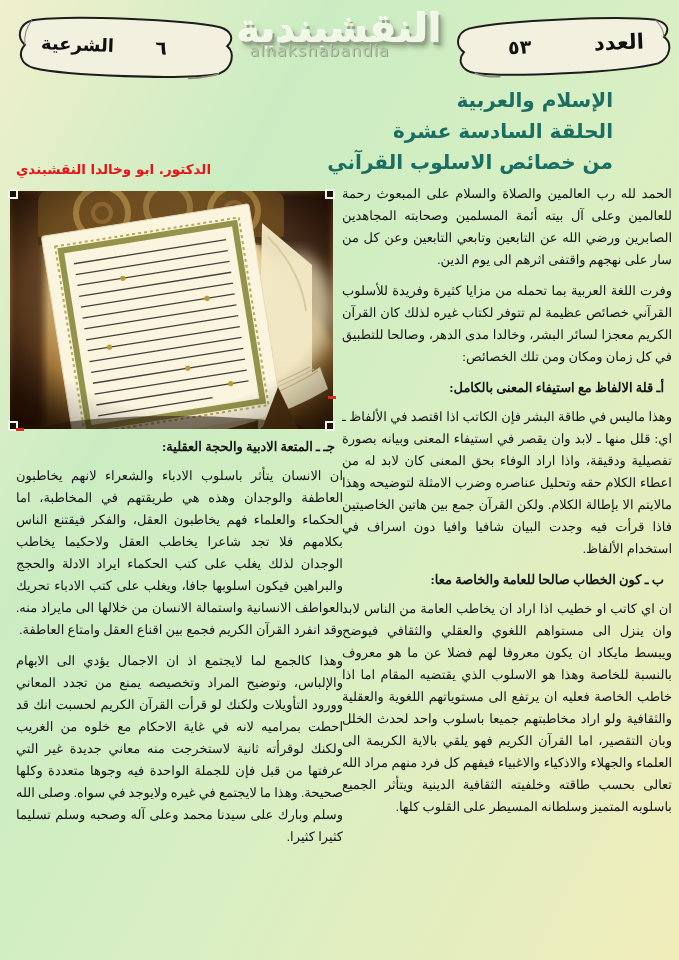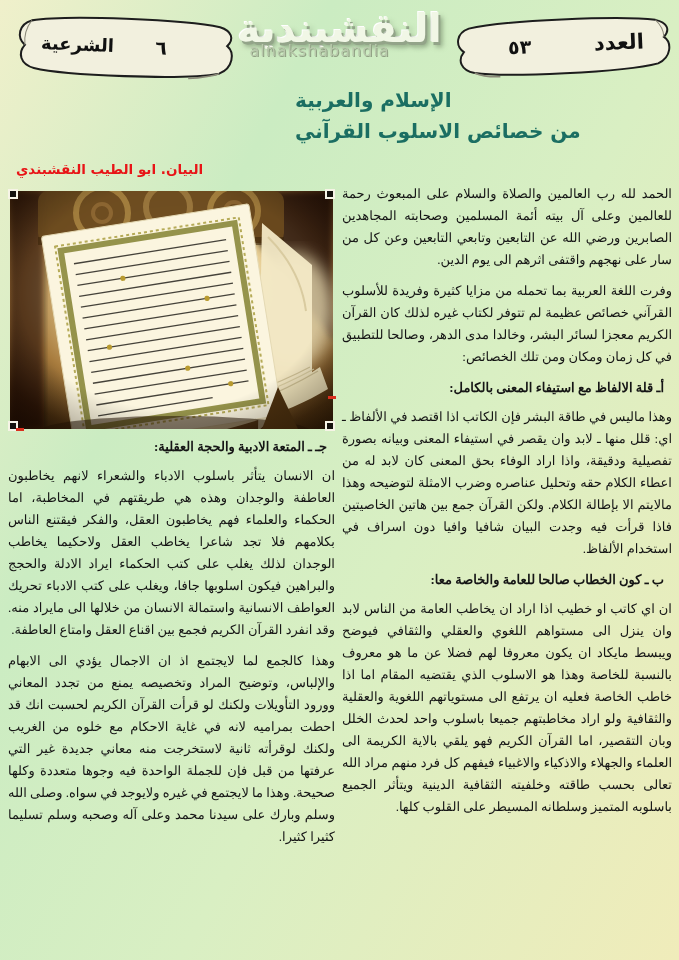--- a/index.html
+++ b/index.html
@@ -28,41 +28,41 @@
     font-size:39px; font-weight:bold; letter-spacing:-3px; line-height:1.1;
     color:#f1f7e6;
     text-shadow:2px 3px 0 #93a489, 4px 5px 5px rgba(90,110,80,.55), -1px -1px 0 #ffffff;
   }
   .logo-en {
     margin-top:-10px; font-size:16px; letter-spacing:1px;
     color:#b9c9ac; text-shadow:1px 1px 0 #8fa083; text-align:center; padding-right:40px;
   }
 
   
-  .titles { position:absolute; top:85px; left:295px; width:318px; text-align:left; }
+  .titles { position:absolute; top:85px; left:295px; width:318px; text-align:right; }
   .title-line { font-size:20px; font-weight:bold; line-height:31px; color:#1b6e62; }
 
   
   .author { position:absolute; top:161px; left:16px; font-size:13.5px; font-weight:bold; color:#e81417; direction:rtl; }
 
   
   .photo { position:absolute; top:191px; left:10px; width:323px; height:238px; }
   .photo svg { display:block; width:100%; height:100%; }
   .handle { position:absolute; width:10px; height:10px; background:#f6f4e6; }
   .handle::after { content:""; position:absolute; inset:2px; background:#15130e; }
   .h-tl { top:-2px; left:-2px; } .h-tr { top:-2px; right:-2px; }
   .h-bl { bottom:-2px; left:-2px; } .h-br { bottom:-2px; right:-2px; }
   .tick { position:absolute; background:#d92f1e; }
   .t-right { width:8px; height:3px; right:-3px; top:86%; }
   .t-bleft { width:8px; height:3px; left:6px; bottom:-2px; }
 
   
   .col { position:absolute; font-size:13px; line-height:22px; text-align:justify;font-family:Liberation Serif, serif; }
   .col-right { top:183px; right:7px;  width:330px; }
-  .col-left  { top:435px; left:8px;   width:327px; }
+  .col-left  { top:435px; left:16px;   width:327px; }
   .col p { margin:0 0 9px; }
   .col .sect { margin:1px 8px 7px; font-weight:bold; }
 </style>
 </head>
 <body>
 
 <div class="page">
 
   <div class="ribbon ribbon-issue">
     <svg viewBox="0 0 230 64" preserveAspectRatio="none">
@@ -84,24 +84,25 @@
       <path d="M20,10 C55,3 175,3 210,9 C222,12 225,20 218,27 C226,33 225,48 211,54 C175,62 55,62 24,56 C10,53 7,42 14,34 C5,27 7,14 20,10 Z" fill="#f2f0de" stroke="#1d1d1d" stroke-width="2"></path>
       <path d="M20,10 C14,18 13,27 14,34" fill="none" stroke="#8a8878" stroke-width="1"></path>
       <path d="M211,54 C200,58 190,59 180,60" fill="none" stroke="#8a8878" stroke-width="1.5"></path>
     </svg>
     <span class="rb-text rb-label">الشرعية</span>
     <span class="rb-text rb-number">٦</span>
   </div>
 
   <div class="titles">
     <div class="title-line">الإسلام والعربية</div>
+    <div class="title-line">الحلقة السادسة عشرة</div>
     <div class="title-line">من خصائص الاسلوب القرآني</div>
   </div>
 
-  <div class="author">البيان. ابو الطيب النقشبندي</div>
+  <div class="author">الدكتور. ابو وخالدا النقشبندي</div>
 
   <figure class="photo" style="margin:0">
     <svg viewBox="0 0 323 238">
       <defs>
         <radialGradient id="bgGrad" cx="52%" cy="42%" r="78%">
           <stop offset="0%" stop-color="#f9efcd"></stop>
           <stop offset="35%" stop-color="#ecd49b"></stop>
           <stop offset="62%" stop-color="#a87c3e"></stop>
           <stop offset="84%" stop-color="#4a2f10"></stop>
           <stop offset="100%" stop-color="#1d1105"></stop>

